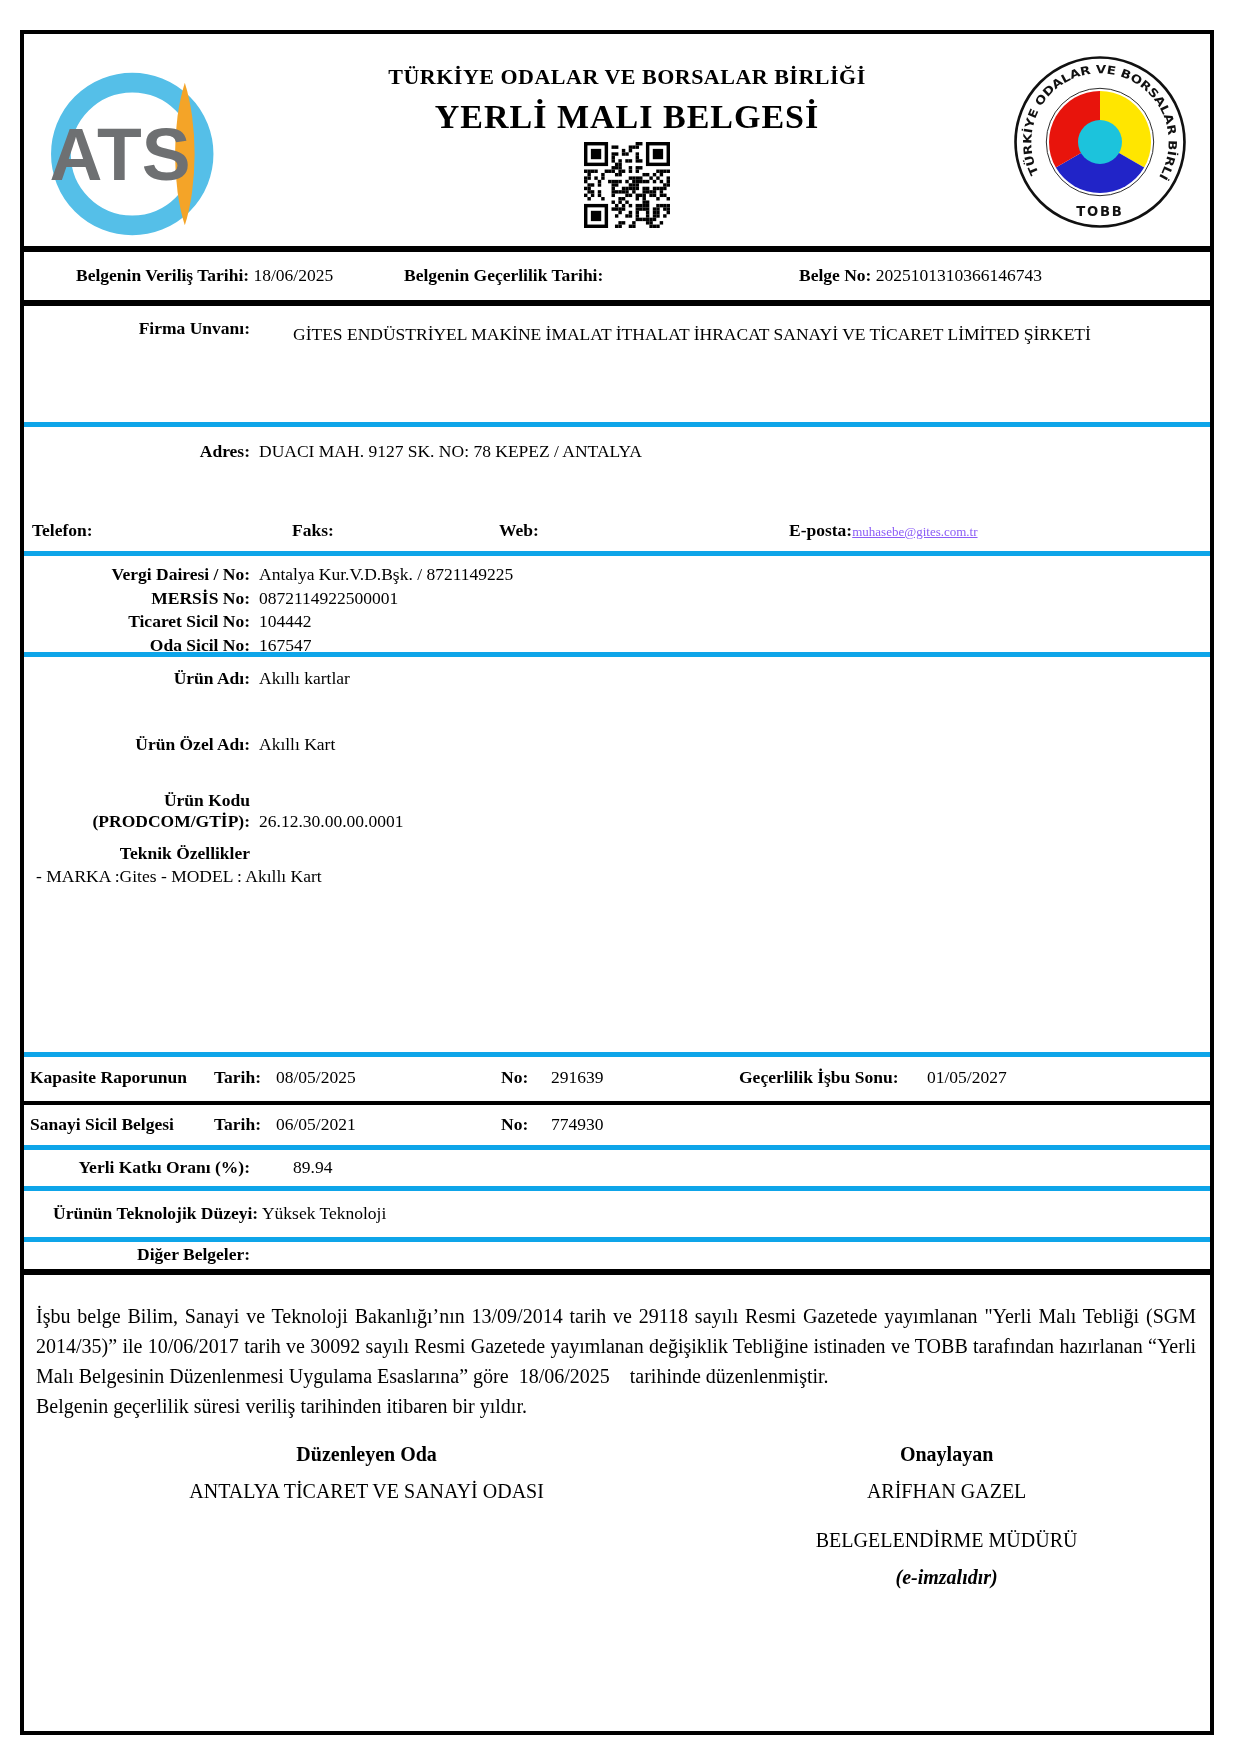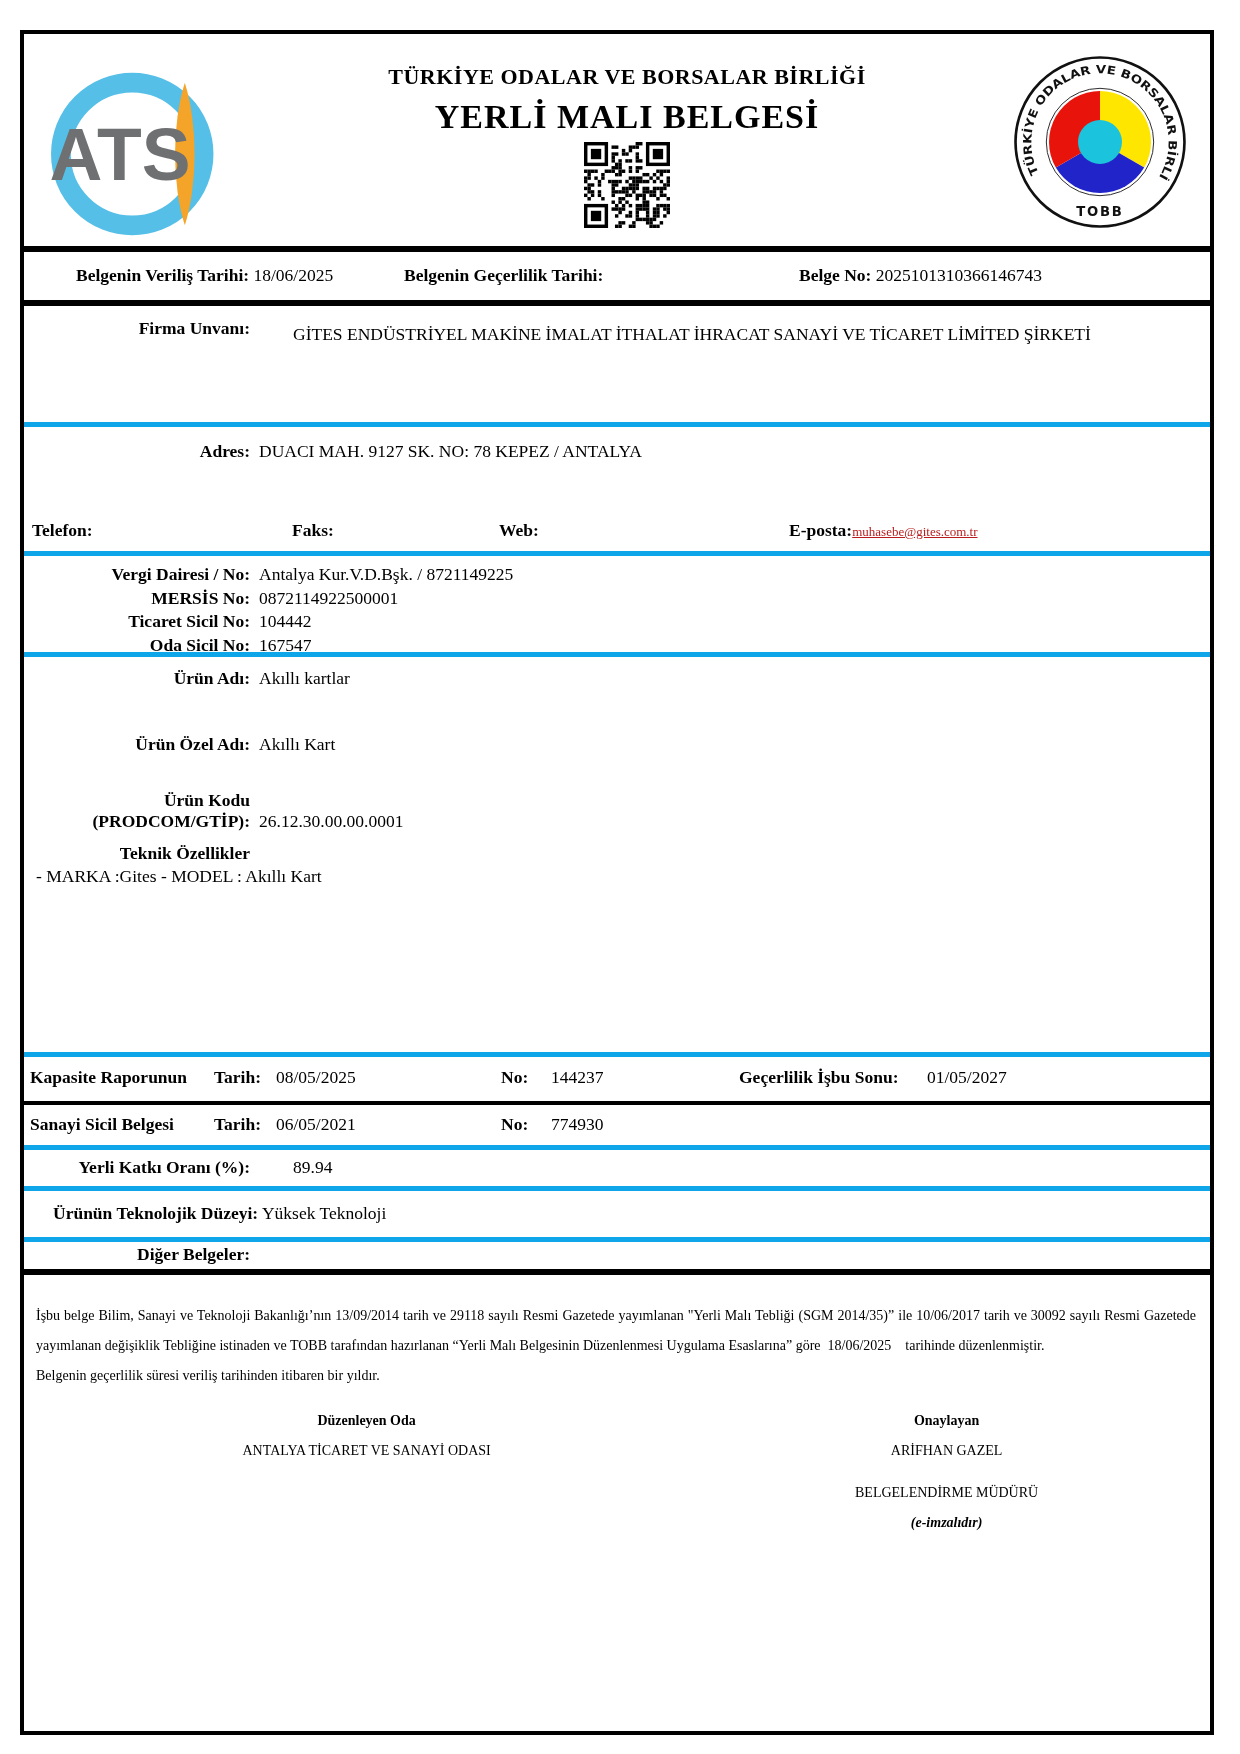--- a/index.html
+++ b/index.html
@@ -31,42 +31,42 @@
   .dates { height:54px; line-height:46px; font-size:17.5px; }
   .dates span.abs { position:absolute; top:0; white-space:nowrap; }
 
   .firma { height:121px; padding-top:12px; font-size:17.5px; }
   .firma .val { max-width:805px; line-height:33px; }
 
   .adres-sec { height:129px; font-size:17.5px; }
   .adres-row { padding-top:14px; }
   .phone-row { position:absolute; bottom:5px; left:0; width:100%; height:26px; font-size:17.5px; }
   .phone-row span.abs { position:absolute; top:0; white-space:nowrap; }
-  .email-link { font-size:13px; text-decoration:underline; color:#b91c1c; font-weight:normal; }
+  .email-link { font-size:13px; text-decoration:underline; color:#8b5cf6; font-weight:normal; }
 
   .vergi { height:101px; padding-top:7px; font-size:17.5px; }
   .vergi .lrow { line-height:23.5px; }
 
   .urun { height:400px; font-size:17.5px; }
   .urun .r1 { padding-top:11px; }
   .urun .r2 { margin-top:45px; }
   .urun .r3 { margin-top:35px; }
   .urun .r3 .val { align-self:flex-end; }
   .urun .r4 { margin-top:11px; }
   .urun .tech-val { padding-left:12px; margin-top:2px; }
 
   .slot-row { font-size:17.5px; }
   .slot-row span.abs { position:absolute; white-space:nowrap; }
   .kapasite { height:48px; line-height:41px; }
   .sanayi { height:45px; line-height:38px; }
   .katki { height:41px; padding-top:7px; }
   .duzey { height:51px; line-height:44px; padding-left:29px; }
   .diger { height:33px; padding-top:2px; }
 
-  .footer { height:456px; padding:26px 14px 0 12px; font-size:14px; }
+  .footer { height:456px; padding:26px 14px 0 12px; font-size:20px; }
   .cert-par { line-height:30px; text-align:justify; white-space:pre-wrap; }
   .validity-note { line-height:30px; }
   .sign-block { display:flex; margin-top:22px; }
   .sign-col-l { width:57%; text-align:center; }
   .sign-col-r { flex:1; text-align:center; }
   .sign-h { font-weight:bold; }
   .sign-line { margin-top:14px; }
   .sign-title { margin-top:26px; }
   .esign { margin-top:14px; font-weight:bold; font-style:italic; }
 </style>
@@ -395,21 +395,21 @@
         <div class="lbl">Teknik Özellikler</div>
       </div>
       <div class="tech-val">- MARKA :Gites - MODEL : Akıllı Kart</div>
     </div>
 
     <div class="sec slot-row kapasite b4">
       <span class="abs bold" style="left:6px;">Kapasite Raporunun</span>
       <span class="abs bold" style="left:190px;">Tarih:</span>
       <span class="abs" style="left:252px;">08/05/2025</span>
       <span class="abs bold" style="left:477px;">No:</span>
-      <span class="abs" style="left:527px;">144237</span>
+      <span class="abs" style="left:527px;">291639</span>
       <span class="abs bold" style="left:715px;">Geçerlilik İşbu Sonu:</span>
       <span class="abs" style="left:903px;">01/05/2027</span>
     </div>
 
     <div class="sec slot-row sanayi b5">
       <span class="abs bold" style="left:6px;">Sanayi Sicil Belgesi</span>
       <span class="abs bold" style="left:190px;">Tarih:</span>
       <span class="abs" style="left:252px;">06/05/2021</span>
       <span class="abs bold" style="left:477px;">No:</span>
       <span class="abs" style="left:527px;">774930</span>

